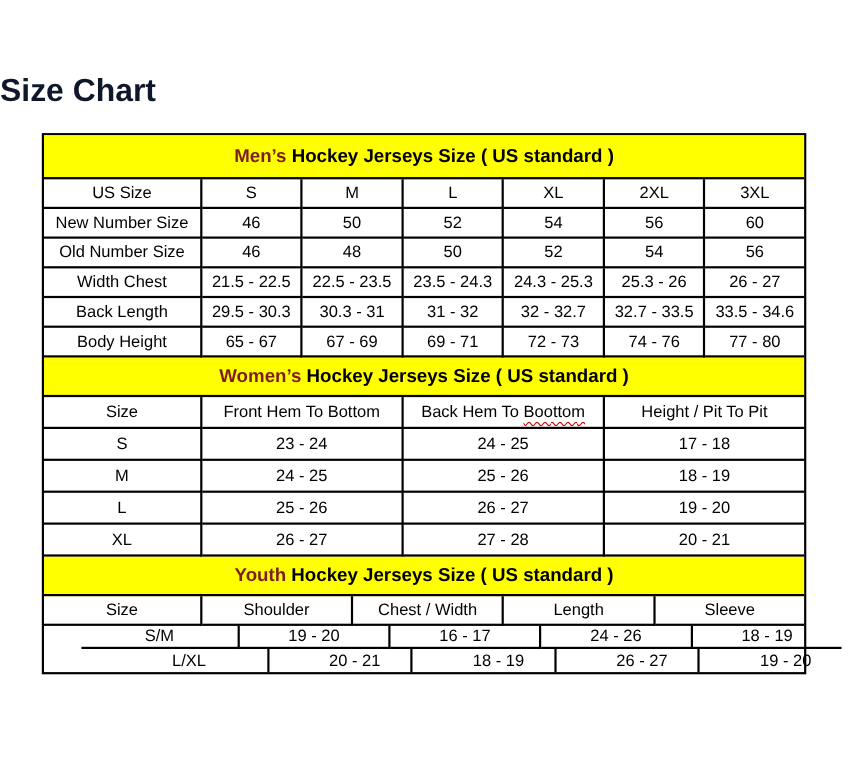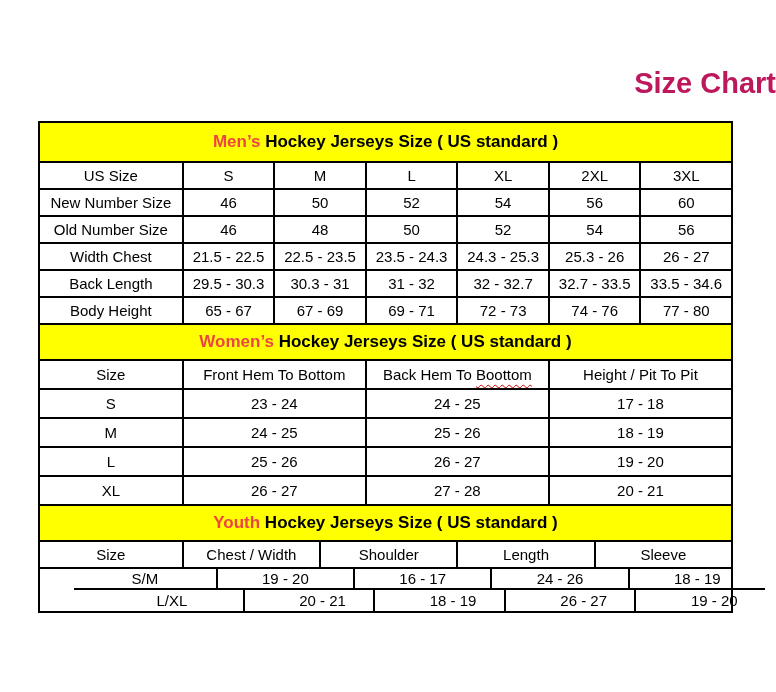--- a/index.html
+++ b/index.html
@@ -10,25 +10,25 @@
     background: #ffffff;
     font-family: "Liberation Sans", sans-serif;
     color: #000000;
     overflow: hidden;
   }
   .title {
     position: absolute;
     top: 66px;
     left: 0;
     width: 100%;
-    text-align: right;
+    text-align: left;
     font-size: 29px;
     line-height: 34px;
     font-weight: bold;
-    color: #be185d;
+    color: #0f172a;
     letter-spacing: 0px;
   }
   .chart {
     position: absolute;
     left: 38px;
     top: 121px;
     width: 695px;
     border: 2px solid #000000;
     box-sizing: border-box;
     background: #ffffff;
@@ -37,21 +37,21 @@
     background: #ffff00;
     border-bottom: 2px solid #000000;
     display: flex;
     align-items: center;
     justify-content: center;
     font-weight: bold;
     font-size: 17px;
     box-sizing: border-box;
   }
   .band span { white-space: pre; }
-  .band .red { color: #ef4444; }
+  .band .red { color: #7f1d1d; }
   .h40 { height: 40px; }
   .h36 { height: 36px; }
   .row { display: flex; width: 100%; }
   .r27 { height: 27px; }
   .r29 { height: 29px; }
   .r30 { height: 21px; padding-left: 34px; }
   .cell {
     box-sizing: border-box;
     display: flex;
     align-items: center;
@@ -189,22 +189,22 @@
       <div class="cell w-flex">20 - 21</div>
     </div>
 
     <div class="band h36">
       <span class="red">Youth</span>
         <span> Hockey Jerseys Size ( US standard )</span>
     </div>
 
     <div class="row r27">
       <div class="cell w-label bold">Size</div>
+      <div class="cell w-flex bold">Shoulder</div>
       <div class="cell w-flex bold">Chest / Width</div>
-      <div class="cell w-flex bold">Shoulder</div>
       <div class="cell w-flex bold">Length</div>
       <div class="cell w-flex bold">Sleeve</div>
     </div>
 
     <div class="row r30">
       <div class="cell w-label bold">S/M</div>
       <div class="cell w-flex">19 - 20</div>
       <div class="cell w-flex">16 - 17</div>
       <div class="cell w-flex">24 - 26</div>
       <div class="cell w-flex">18 - 19</div>

